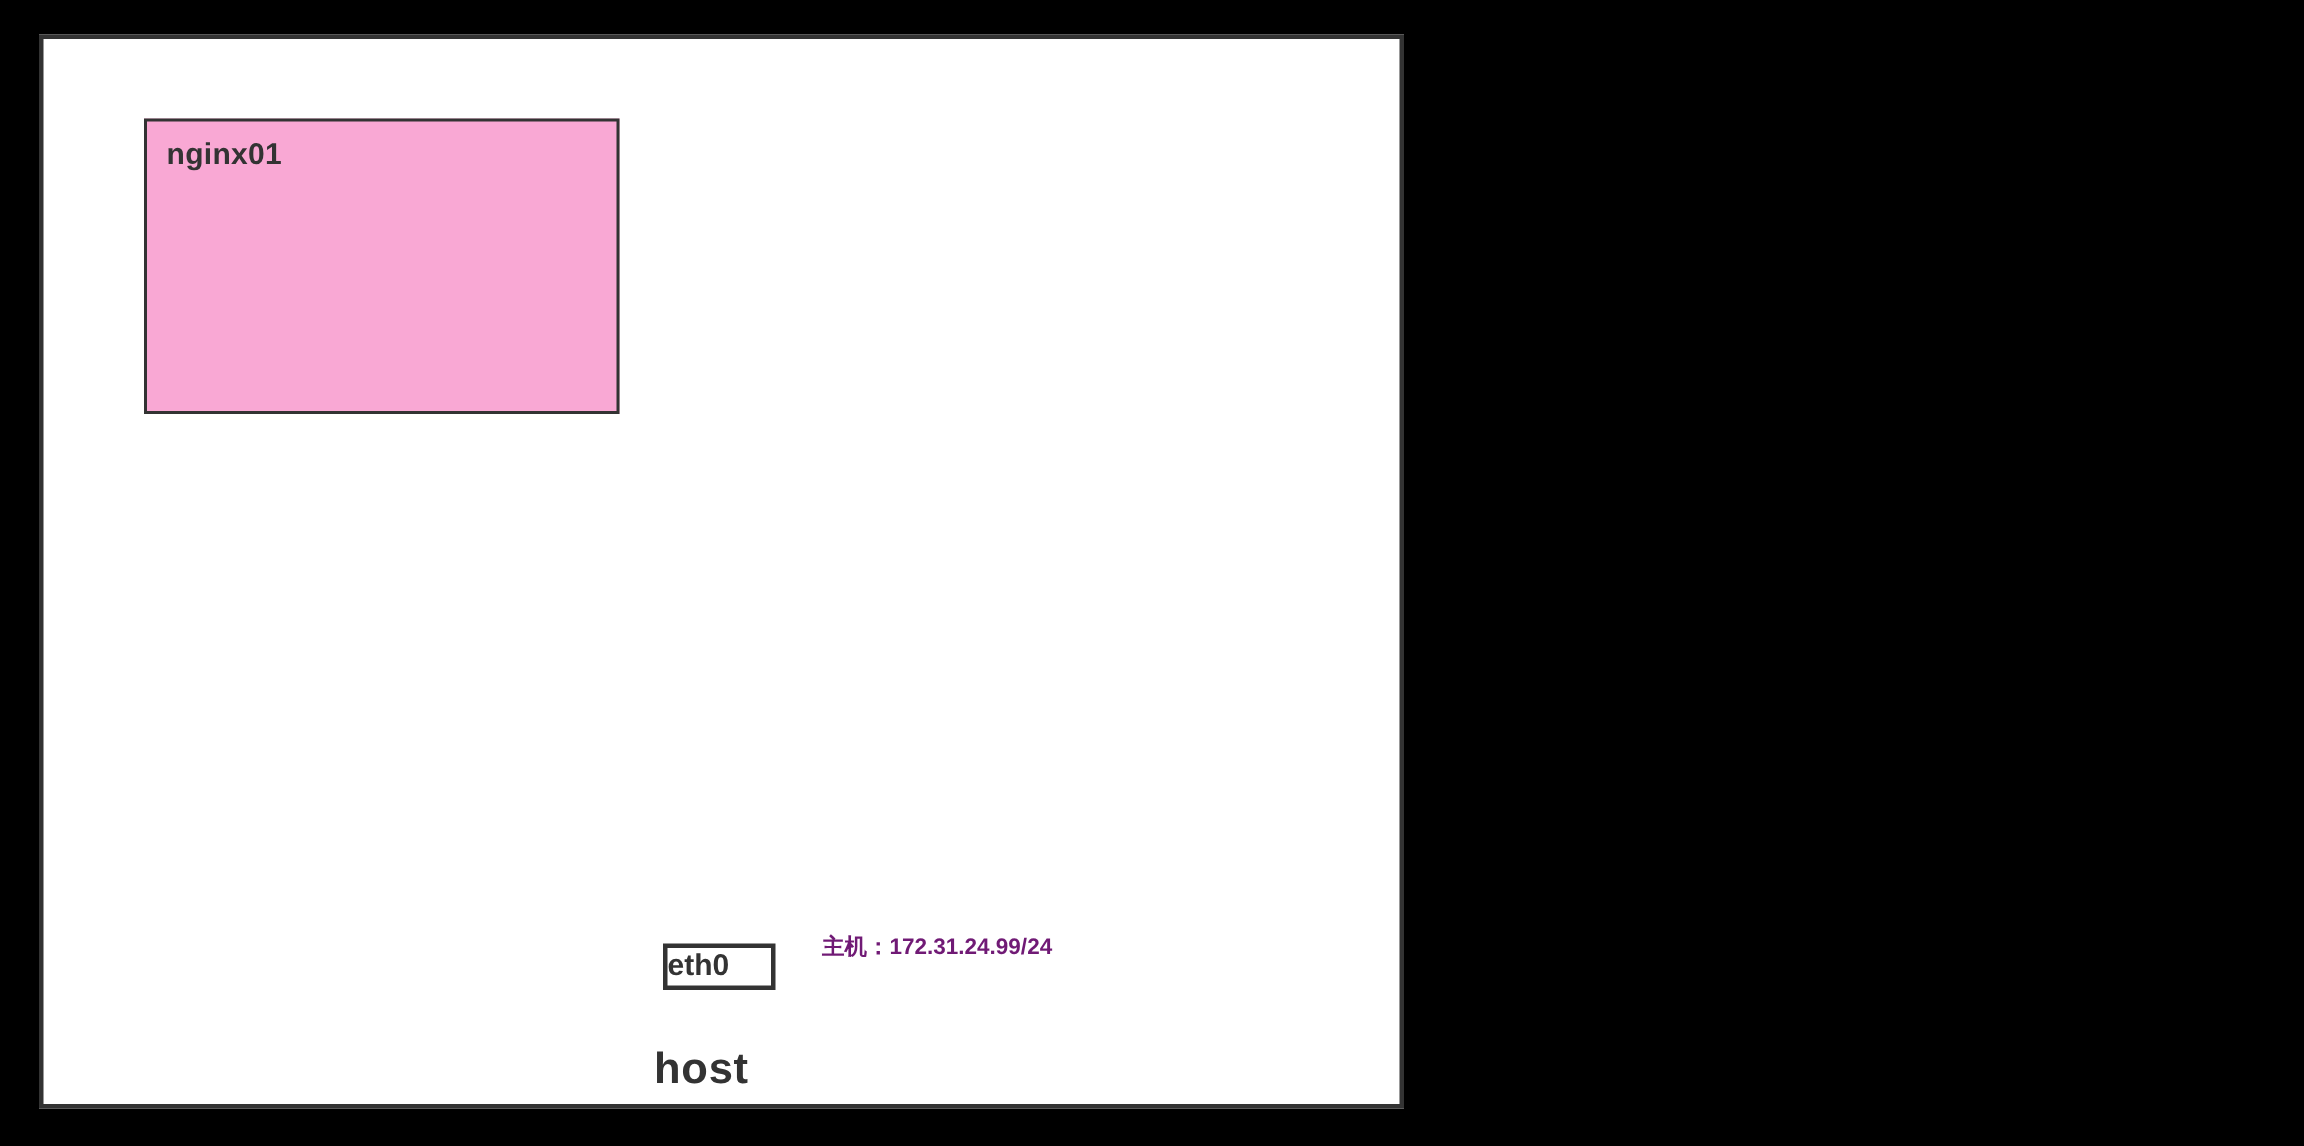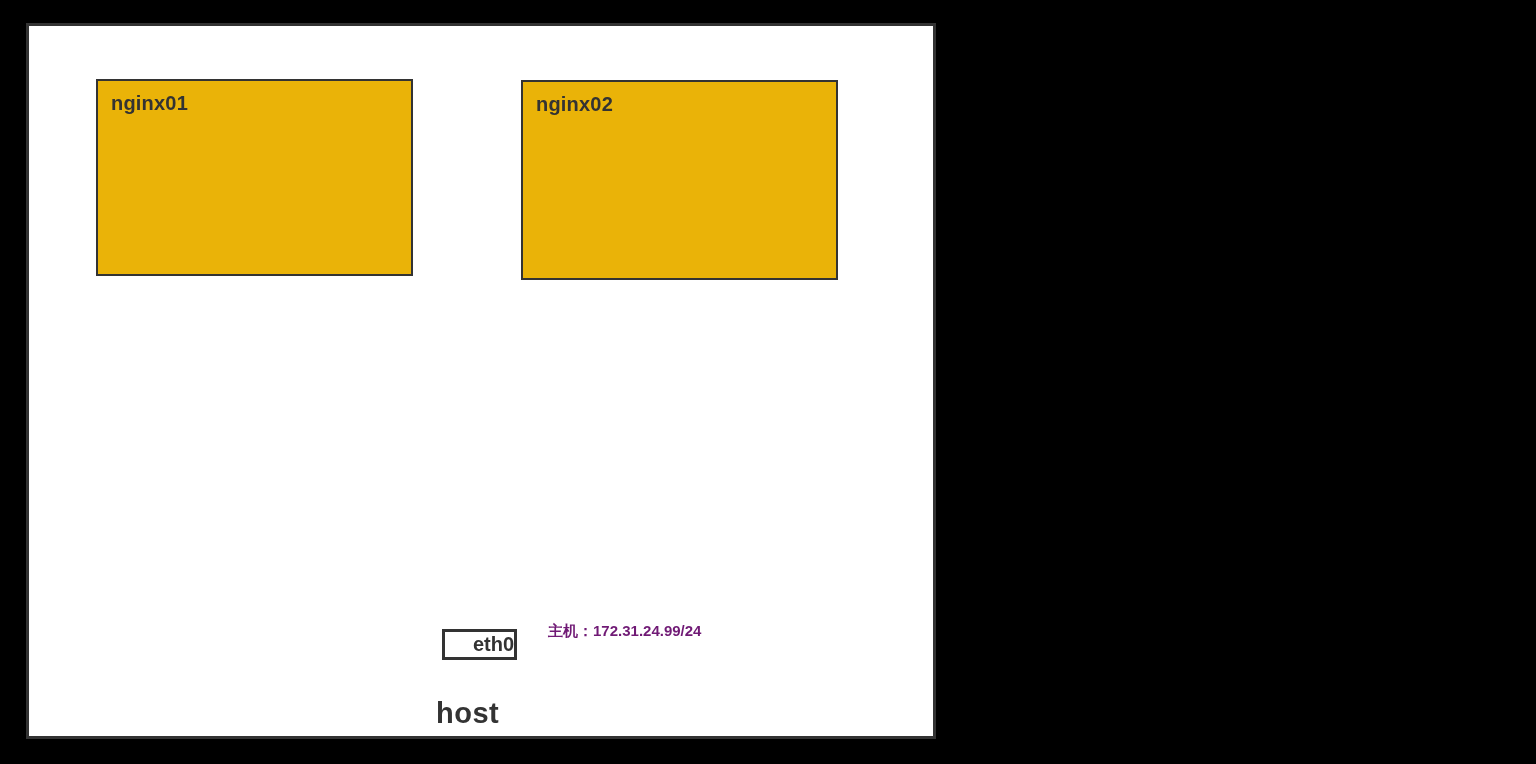--- a/index.html
+++ b/index.html
@@ -21,21 +21,21 @@
     top: 23px;
     width: 910px;
     height: 716px;
     box-sizing: border-box;
     background: #ffffff;
     border: 3px solid #333333;
   }
   .container-box {
     position: absolute;
     box-sizing: border-box;
-    background: #eab308;
+    background: #f9a8d4;
     border: 2px solid #333333;
   }
   .container-box .box-label {
     display: block;
     padding: 11px 0 0 13px;
     font-size: 20px;
     font-weight: bold;
     color: #333333;
     letter-spacing: 0.2px;
   }
@@ -45,21 +45,21 @@
     position: absolute;
     left: 413px;
     top: 603px;
     width: 75px;
     height: 31px;
     box-sizing: border-box;
     background: #ffffff;
     border: 3px solid #333333;
     display: flex;
     align-items: center;
-    justify-content: flex-end;
+    justify-content: flex-start;
   }
   .eth-box .eth-label {
     font-size: 20px;
     font-weight: bold;
     color: #333333;
   }
   .ip-text {
     position: absolute;
     left: 519px;
     top: 596px;
@@ -82,23 +82,20 @@
 </head>
 <body>
 
 <div class="stage">
   <div class="page">
 
     <div class="container-box box-nginx01">
       <span class="box-label">nginx01</span>
     </div>
 
-    <div class="container-box box-nginx02">
-      <span class="box-label">nginx02</span>
-    </div>
 
     <div class="eth-box">
       <span class="eth-label">eth0</span>
     </div>
 
     <div class="ip-text">主机：172.31.24.99/24</div>
 
     <div class="host-title">host</div>
 
   </div>

